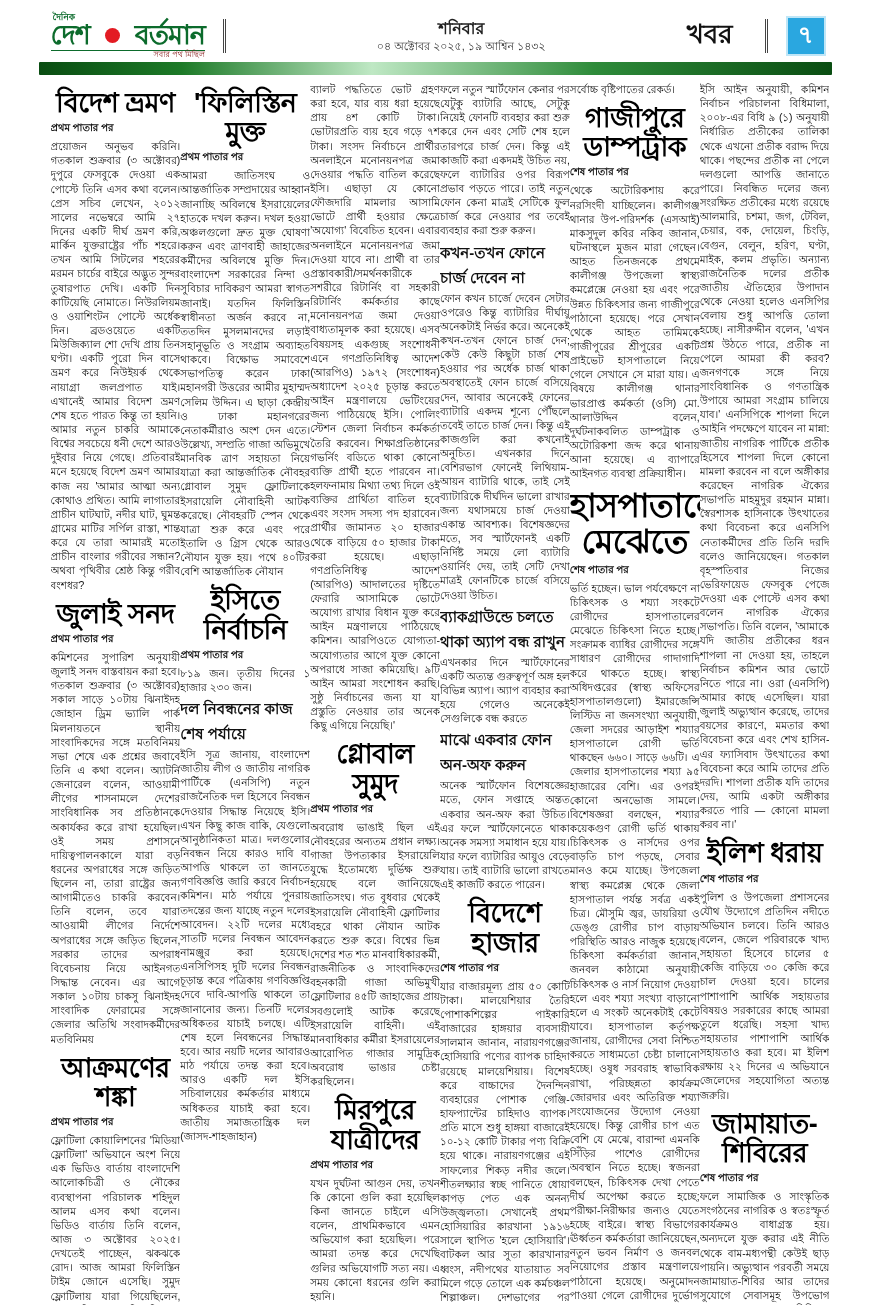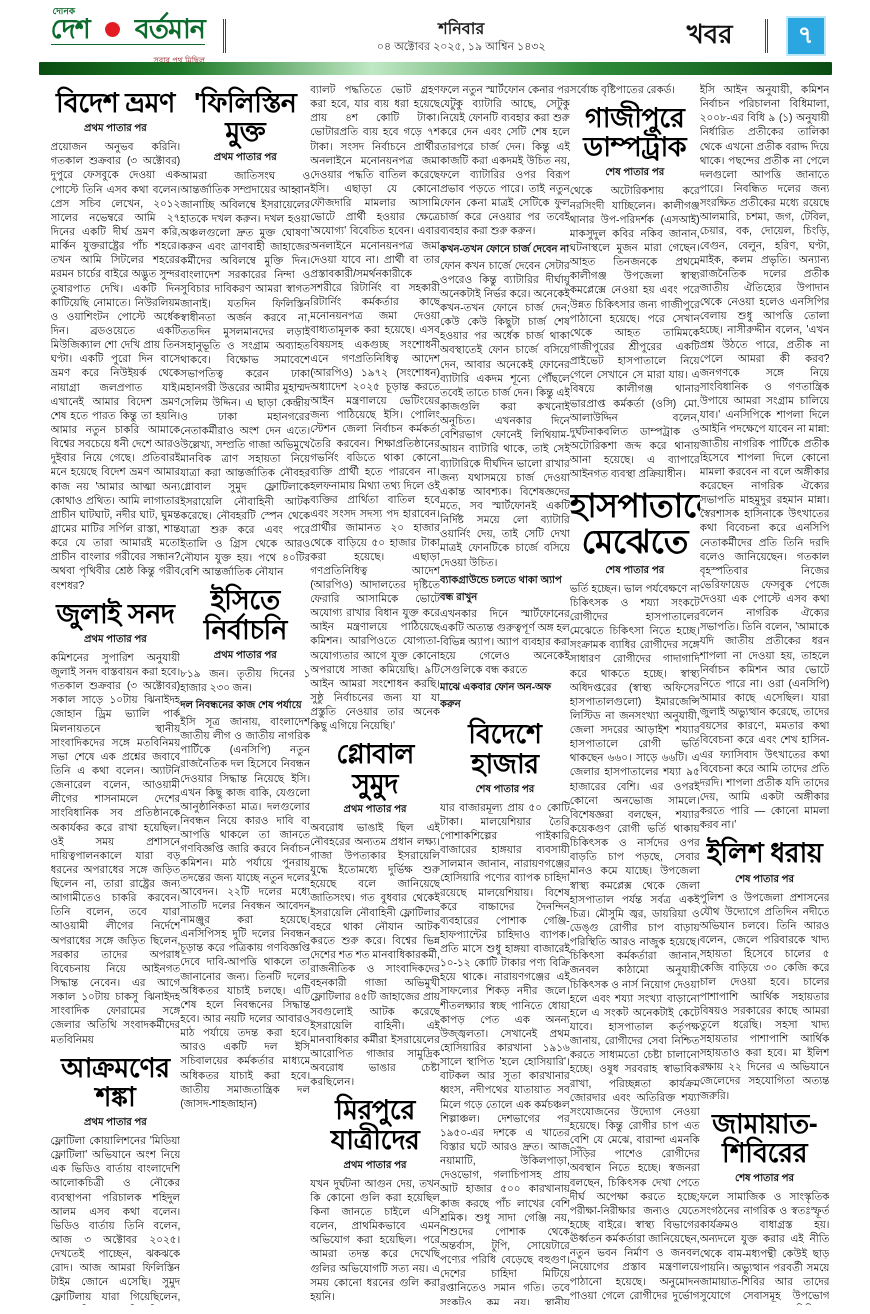--- a/index.html
+++ b/index.html
@@ -13,21 +13,21 @@
   
   .header {
     display:flex; align-items:center;
     padding:6px 14px 2px 20px; height:52px;
   }
   .masthead { display:flex; flex-direction:column; line-height:1; }
   .masthead .daily { font-size:9px; font-weight:bold; color:#0c6b2c; margin-left:2px; }
   .brandline { display:flex; align-items:center; gap:14px; }
   .brand-part { font-size:27px; font-weight:bold; color:#0c6b2c; letter-spacing:-1px; }
   .red-dot { width:15px; height:15px; border-radius:50%; background:#e31b23; display:inline-block; margin:0 1px; }
-  .masthead .tagline { font-size:8px; color:#8a1f1f; border-top:1px solid #0c6b2c; margin-top:1px; padding-top:12px; text-align:right; }
+  .masthead .tagline { font-size:8px; color:#8a1f1f; border-top:1px solid #0c6b2c; margin-top:1px; padding-top:0; text-align:right; }
   .dbar { width:0; height:34px; border-left:3px double #444; margin:0 18px; }
   .datebox { flex:1; text-align:center; line-height:1.35; }
   .datebox .weekday { font-size:16px; font-weight:bold; color:#222; }
   .datebox .dateline { font-size:11px; color:#333; }
   .section-label { font-size:26px; font-weight:bold; color:#111; margin:0 14px 0 8px; }
   .pagenum {
     width:40px; height:40px; background:#2aa7e0; border:2px solid #bfe6f7;
     color:#fff; font-size:24px; font-weight:bold;
     display:flex; align-items:center; justify-content:center;
   }
@@ -43,22 +43,22 @@
   }
   .col { overflow:hidden; }
   article { margin-bottom:7px; }
   .headline {
     text-align:center; font-weight:bold; color:#000; line-height:1.08;
     margin:6px 0 2px 0; letter-spacing:-0.5px;
   }
   .headline.xl { font-size:33px; }
   .headline.lg { font-size:27px; }
   .headline.md { font-size:27px; }
-  .kicker { text-align:center; font-size:10px; font-weight:bold; margin-bottom:3px; color:#111; }
-  .subhead { font-size:10px; font-weight:bold; margin:2px 0 1px 0; }
+  .kicker { font-size:10px; font-weight:bold; margin-bottom:3px; color:#111; }
+  .subhead { font-size:15px; font-weight:bold; margin:2px 0 1px 0; }
   p.body {
     font-size:10.4px; line-height:1.36; text-align:justify;
     text-justify:inter-word; word-break:break-word;
   }
 </style>
 </head>
 <body>
 
 <div class="page">
 
@@ -132,20 +132,21 @@
         </article>
       </div>
       <div class="col">
         <article>
           <p class="body">ফলে নতুন স্মার্টফোন কেনার পর যেটুকু ব্যাটারি আছে, সেটুকু নিয়েই ফোনটি ব্যবহার করা শুরু করে দেন এবং সেটি শেষ হলে তারপরে চার্জ দেন। কিন্তু এই কাজটি করা একদমই উচিত নয়, ফলে ব্যাটারির ওপর বিরূপ প্রভাব পড়তে পারে। তাই নতুন ফোন কেনা মাত্রই সেটিকে ফুল চার্জ করে নেওয়ার পর তবেই ব্যবহার করা শুরু করুন।</p>
           <div class="subhead">কখন-তখন ফোনে চার্জ দেবেন না</div>
           <p class="body">ফোন কখন চার্জে দেবেন সেটার ওপরেও কিন্তু ব্যাটারির দীর্ঘায়ু অনেকটাই নির্ভর করে। অনেকেই কখন-তখন ফোনে চার্জ দেন; কেউ কেউ কিছুটা চার্জ শেষ হওয়ার পর অর্ধেক চার্জ থাকা অবস্থাতেই ফোন চার্জে বসিয়ে দেন, আবার অনেকেই ফোনের ব্যাটারি একদম শূন্যে পৌঁছলে তবেই তাতে চার্জ দেন। কিন্তু এই কাজগুলি করা কখনোই অনুচিত। এখনকার দিনে বেশিরভাগ ফোনেই লিথিয়াম-আয়ন ব্যাটারি থাকে, তাই সেই ব্যাটারিকে দীর্ঘদিন ভালো রাখার জন্য যথাসময়ে চার্জ দেওয়া একান্ত আবশ্যক। বিশেষজ্ঞদের মতে, সব স্মার্টফোনই একটি নির্দিষ্ট সময়ে লো ব্যাটারি ওয়ার্নিং দেয়, তাই সেটি দেখা মাত্রই ফোনটিকে চার্জে বসিয়ে দেওয়া উচিত।</p>
           <div class="subhead">ব্যাকগ্রাউন্ডে চলতে থাকা অ্যাপ বন্ধ রাখুন</div>
           <p class="body">এখনকার দিনে স্মার্টফোনের একটি অত্যন্ত গুরুত্বপূর্ণ অঙ্গ হল বিভিন্ন অ্যাপ। অ্যাপ ব্যবহার করা হয়ে গেলেও অনেকেই সেগুলিকে বন্ধ করতে</p>
           <div class="subhead">মাঝে একবার ফোন অন-অফ করুন</div>
+          <p class="body">অনেক স্মার্টফোন বিশেষজ্ঞের মতে, ফোন সপ্তাহে অন্তত একবার অন-অফ করা উচিত। এর ফলে স্মার্টফোনেতে থাকা অনেক সমস্যা সমাধান হয়ে যায়। যার ফলে ব্যাটারির আয়ুও বেড়ে যায়। তাই ব্যাটারি ভালো রাখতে এই কাজটি করতে পারেন।</p>
         </article>
         <article>
           <h2 class="headline lg">বিদেশে হাজার</h2>
           <div class="kicker">শেষ পাতার পর</div>
           <p class="body">যার বাজারমূল্য প্রায় ৫০ কোটি টাকা। মালয়েশিয়ার তৈরি পোশাকশিল্পের পাইকারি বাজারের হাঙ্গয়ার ব্যবসায়ী সালমান জানান, নারায়ণগঞ্জের হোসিয়ারি পণ্যের ব্যাপক চাহিদা রয়েছে মালয়েশিয়ায়। বিশেষ করে বাচ্চাদের দৈনন্দিন ব্যবহারের পোশাক গেঞ্জি-হাফপ্যান্টের চাহিদাও ব্যাপক। প্রতি মাসে শুধু হাঙ্গয়া বাজারেই ১০-১২ কোটি টাকার পণ্য বিক্রি হয়ে থাকে। নারায়ণগঞ্জের এই সাফল্যের শিকড় নদীর জলে। শীতলক্ষ্যার স্বচ্ছ পানিতে ধোয়া কাপড় পেত এক অনন্য উজ্জ্বলতা। সেখানেই প্রথম হোসিয়ারির কারখানা ১৯১৬ সালে স্থাপিত 'হলে হোসিয়ারি'। বাটকল আর সুতা কারখানার ধ্বংস, নদীপথের যাতায়াত সব মিলে গড়ে তোলে এক কর্মচঞ্চল শিল্পাঞ্চল। দেশভাগের পর ১৯৫০-এর দশকে এ খাতের বিস্তার ঘটে আরও দ্রুত। আজ নয়ামাটি, উকিলপাড়া, দেওভোগ, গলাচিপাসহ প্রায় আট হাজার ৫০০ কারখানায় কাজ করছে পাঁচ লাখের বেশি শ্রমিক। শুধু সাদা গেঞ্জি নয়, শিশুদের পোশাক থেকে অন্তর্বাস, টুপি, সোয়েটারে পণ্যের পরিধি বেড়েছে বহুগুণ। দেশের চাহিদা মিটিয়ে রপ্তানিতেও সমান গতি। তবে সংকটও কম নয়। স্থানীয় ব্যবসায়ীরা বলছেন, কারখানাগুলো শহরের ঘিঞ্জি এলাকায়, ফলে দুর্ঘটনার ঝুঁকি সব সময়ই থাকে। ব্যাংকঋণের জটিলতায় অনেক উদ্যোক্তা চড়া সুদে ঋণ নিয়ে ব্যবসা টিকিয়ে রাখেন। কাঁচামাল আমদানিনির্ভর হওয়ায় শুল্ক ও ডলারের ভাড়ার ভারতি বোঝা। নারায়ণগঞ্জ হোসিয়ারি সমিতির সভাপতি নাদিউজ্জামান বসু জানান, এই শিল্পের টিকিয়ে রাখতে দরকার আলাদা নীতিমালা। তাঁর প্রস্তাব, ২ বছরের সরল সুদে ঋণ, জমি বরাদ্দ এবং কাঁচামাল আমদানিতে শুল্ক কমানো। তিনি আরো বলেন, 'সরকার যদি এই প্রস্তাবগুলো নেয়, রপ্তানিমুখী কারখানার সংখ্যা বাড়বে, আসবে বৈদেশিক মুদ্রা, কর্মসংস্থান হবে আরো অনেকের। যুক্ত শতাব্দী আগে যে শিল্প শীতলক্ষ্যার তীরে পা রেখেছিল, সেটি তখন দেশের অর্থনীতির আরেক শক্তিশালী স্তম্ভ পরিণত হতে পারবে।'</p>
         </article>
       </div>
       <div class="col">
         <article>
           <p class="body">সর্বোচ্চ বৃষ্টিপাতের রেকর্ড।</p>

